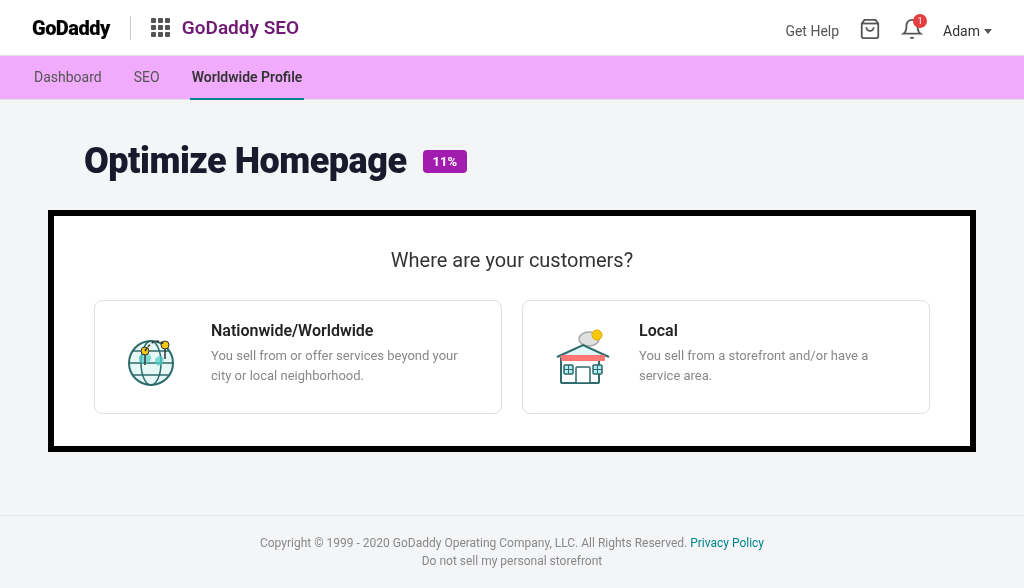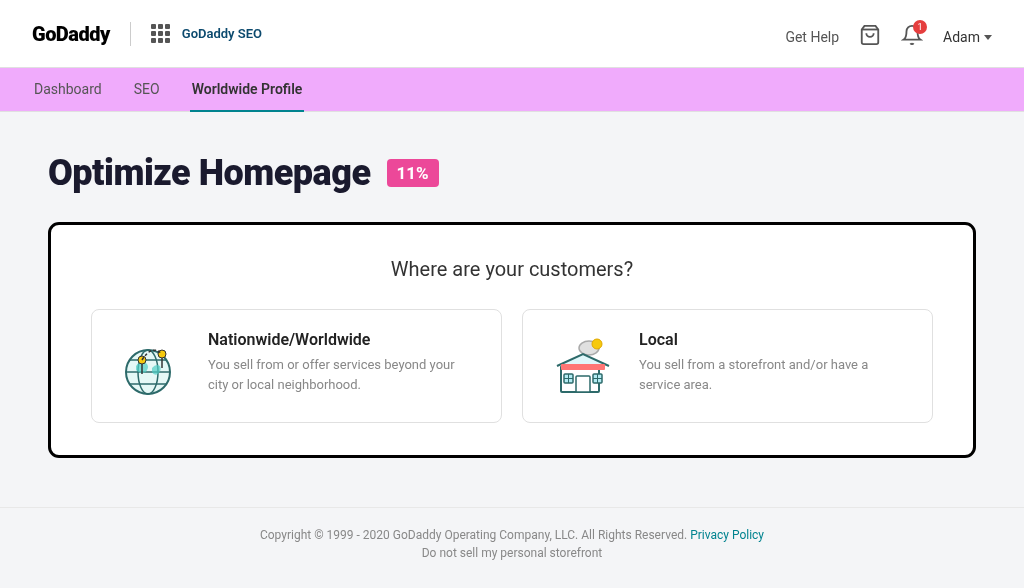--- a/index.html
+++ b/index.html
@@ -3,21 +3,21 @@
   <meta charset="utf-8">
   <style>
     * { box-sizing: border-box; margin: 0; padding: 0; }
     body { font-family: -apple-system, BlinkMacSystemFont, 'Segoe UI', Roboto, sans-serif; background: #f4f5f7; color: #333; }
 
     
     .header {
       background: #fff;
       border-bottom: 1px solid #e0e0e0;
       padding: 4px 32px;
-      height: 68px;
+      height: 56px;
       display: flex;
       align-items: center;
       justify-content: space-between;
     }
     .header-left {
       display: flex;
       align-items: center;
       gap: 12px;
     }
     .godaddy-logo {
@@ -37,23 +37,23 @@
       grid-template-columns: repeat(3, 5px);
       gap: 2px;
     }
     .grid-dot {
       width: 5px;
       height: 5px;
       background: #555;
       border-radius: 1px;
     }
     .app-name {
-      font-size: 13px;
+      font-size: 19px;
       font-weight: 600;
-      color: #0c4a6e;
+      color: #701a75;
     }
     .header-right {
       display: flex;
       align-items: center;
       gap: 20px;
       margin-top: 6px;
     }
     .get-help {
       font-size: 14px;
       color: #555;
@@ -129,41 +129,42 @@
     .main {
       padding: 40px 48px 60px;
       max-width: 1024px;
       margin: 0 auto;
     }
     .page-heading {
       display: flex;
       align-items: center;
       gap: 16px;
       margin-bottom: 28px;
+      margin-left: 36px;
     }
     .page-title {
       font-size: 36px;
       font-weight: 900;
       color: #1a1a2e;
       letter-spacing: -0.5px;
     }
     .progress-badge {
-      background: #ec4899;
+      background: #a21caf;
       color: #fff;
-      font-size: 17px;
+      font-size: 13px;
       font-weight: 700;
       padding: 4px 10px;
       border-radius: 4px;
     }
 
     
     .card {
       background: #fff;
-      border-radius: 11px;
-      border: 3px solid #000000;
+      border-radius: 0;
+      border: 6px solid #000000;
       padding: 32px 40px;
     }
     .card-question {
       text-align: center;
       font-size: 20px;
       color: #333;
       margin-bottom: 28px;
       font-weight: 400;
     }
     .options-grid {
@@ -202,21 +203,21 @@
 
     
     .footer {
       text-align: center;
       padding: 20px;
       font-size: 12px;
       color: #888;
       background: #f4f5f7;
       border-top: 1px solid #e8e8e8;
       position: fixed;
-      bottom: 8px;
+      bottom: 0;
       width: 100%;
     }
     .footer a {
       color: #00838f;
       text-decoration: none;
     }
     .footer-line2 {
       margin-top: 4px;
     }
   </style>

